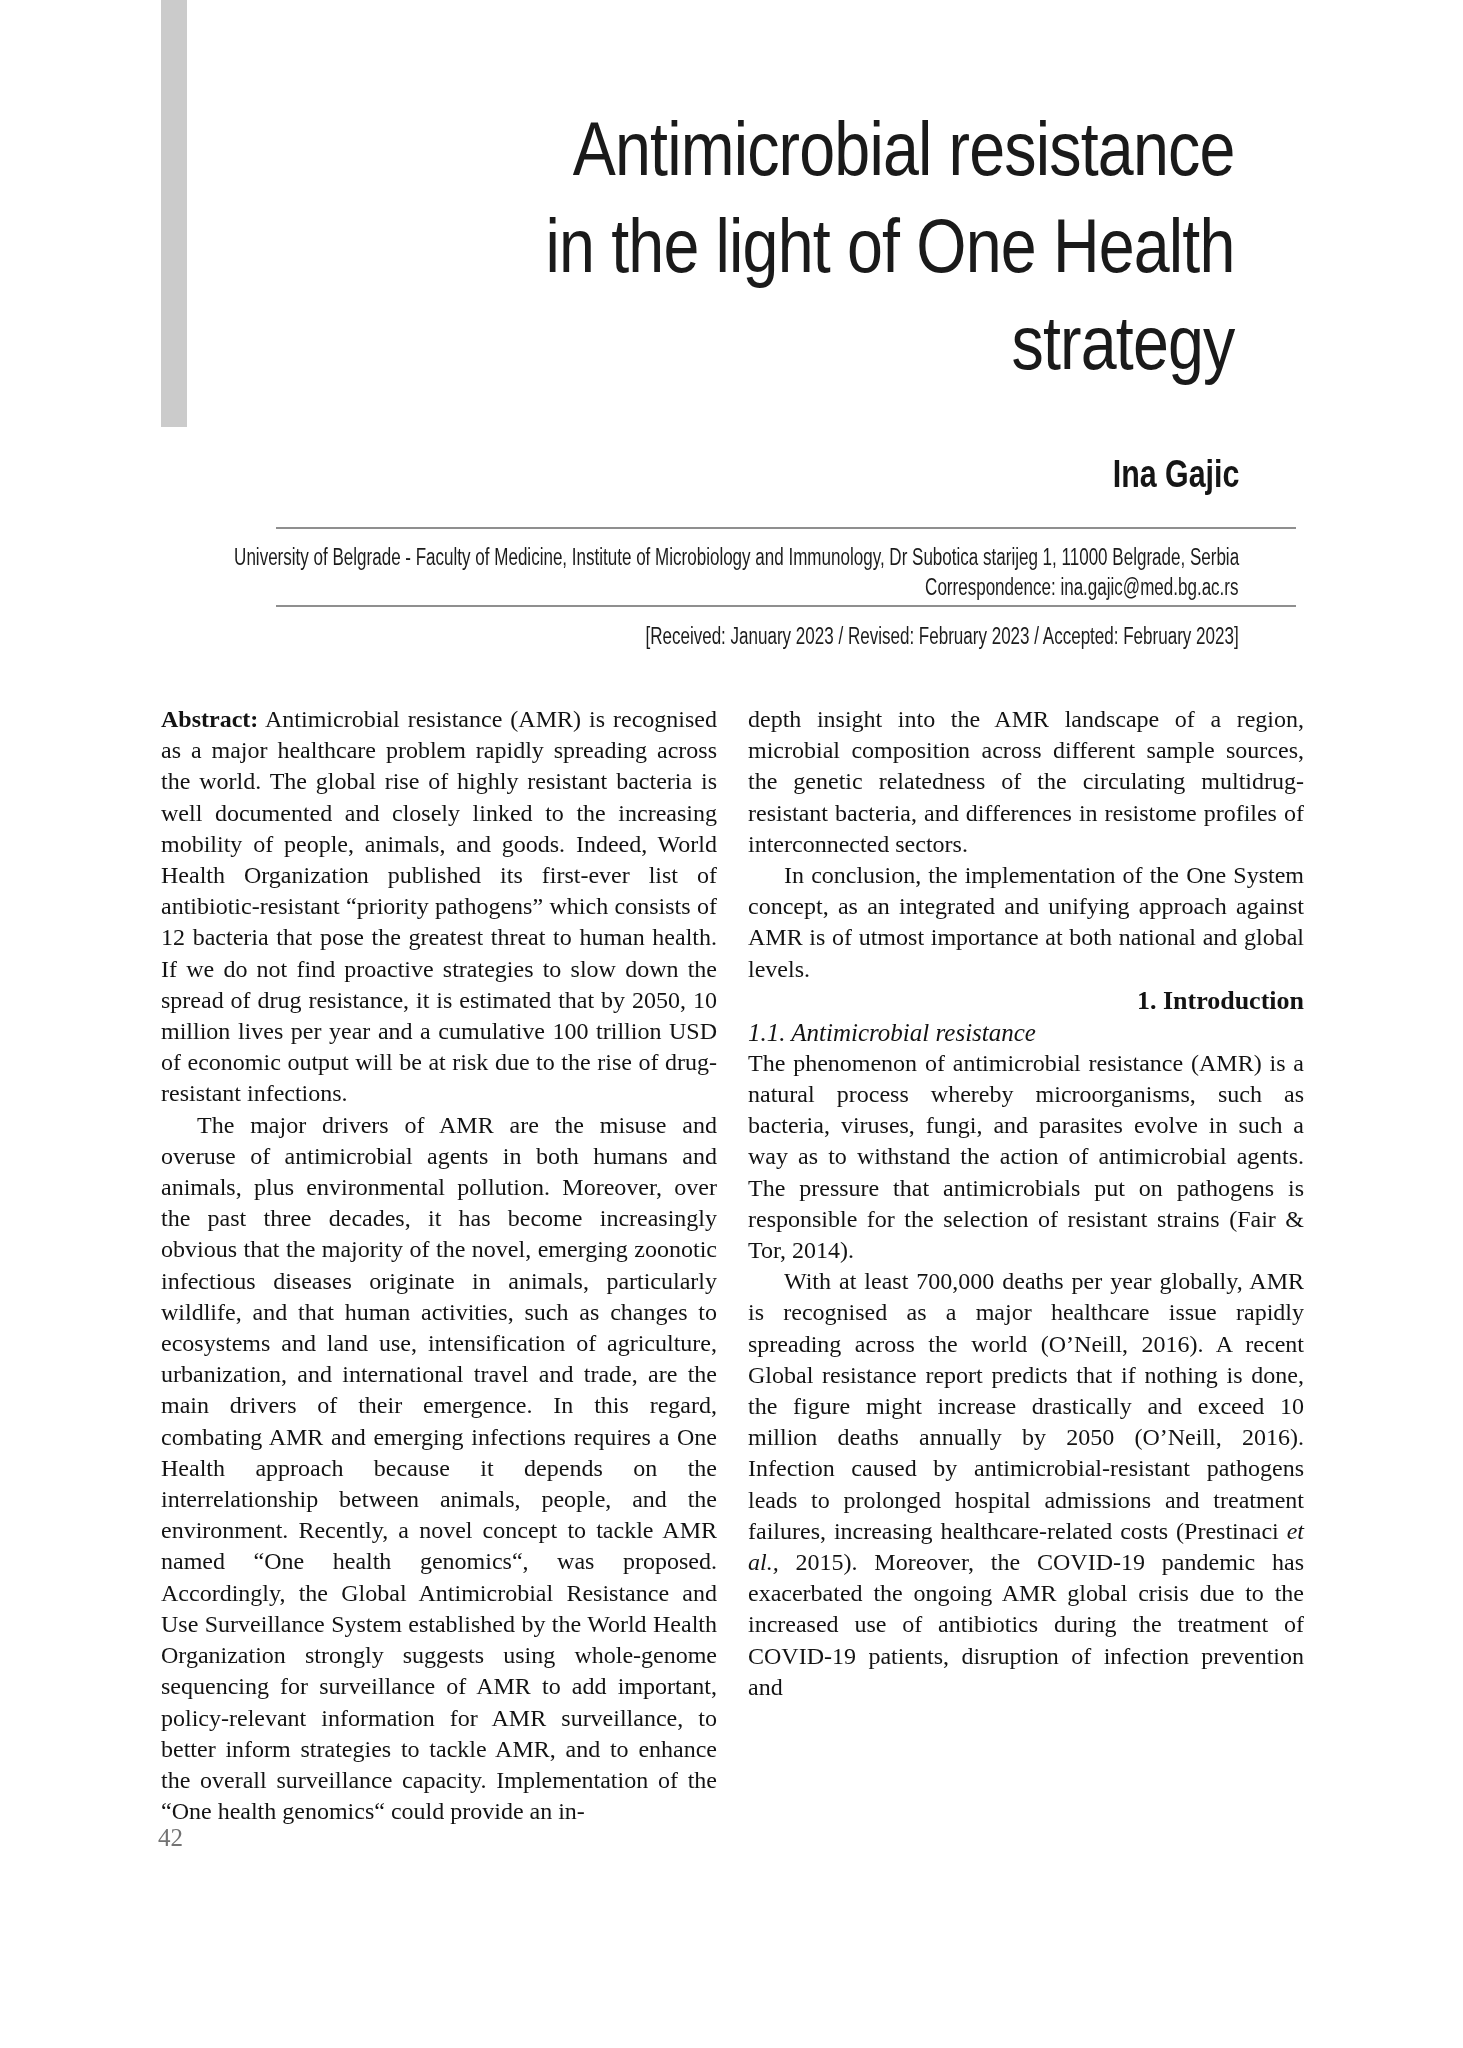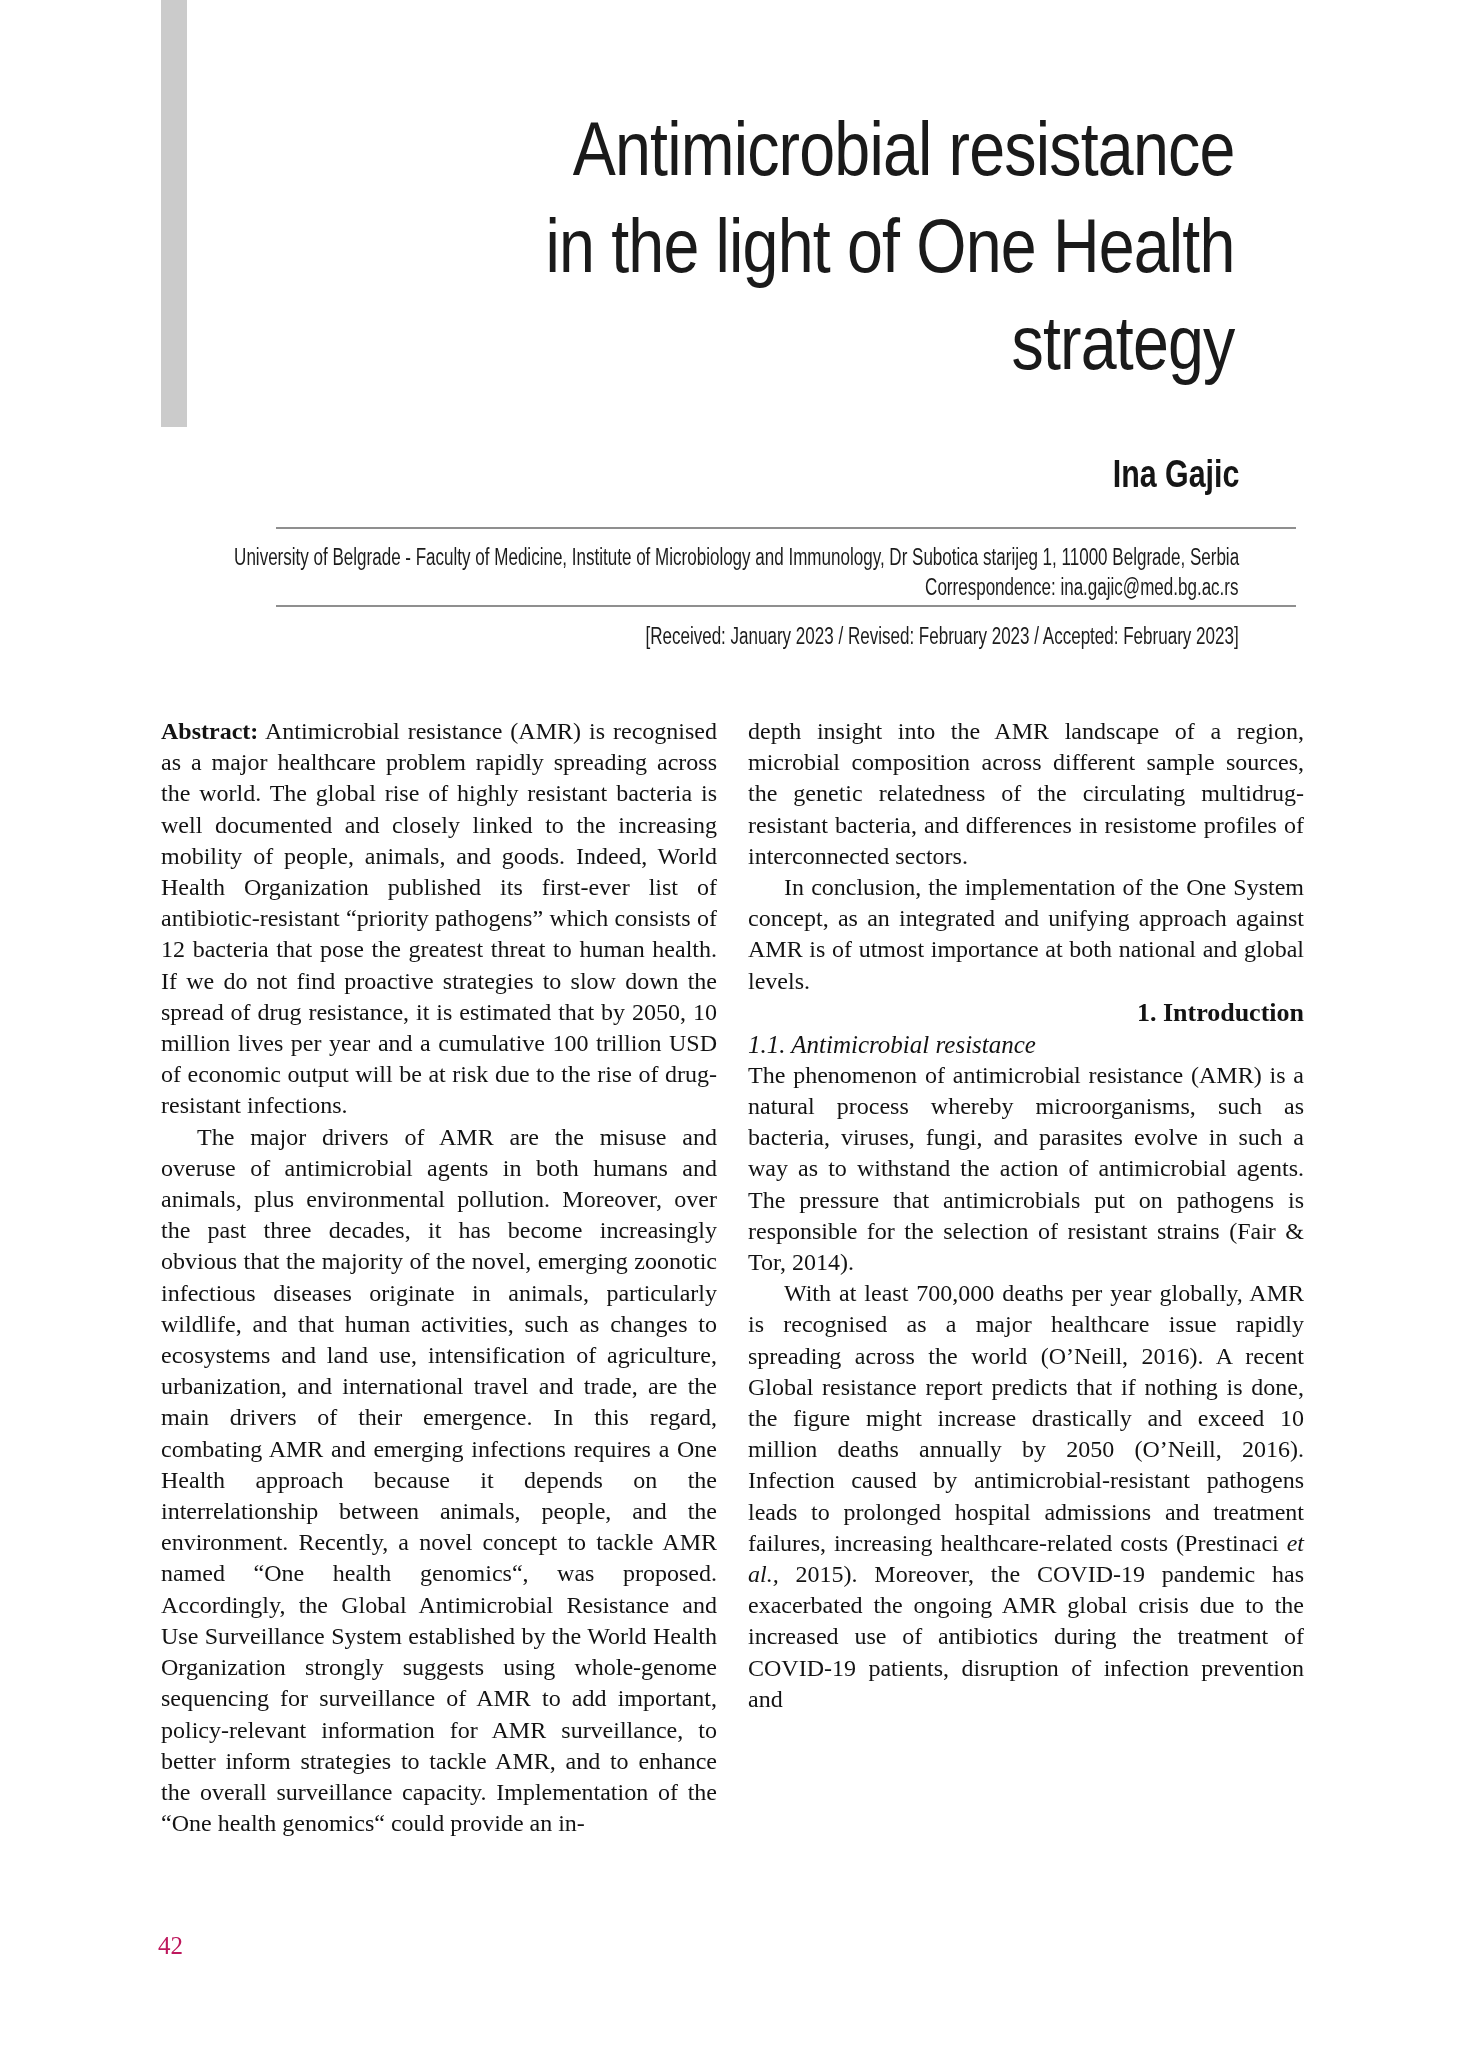--- a/index.html
+++ b/index.html
@@ -50,40 +50,39 @@
     white-space:nowrap;
   }
   .affil-1 { top:543px; }
   .affil-2 { top:573px; }
   .received { top:622px; }
   .col {
     position:absolute; top:704px; width:556px;
     font-size:24px; line-height:31.2px;
     text-align:justify;
     color:#131313;
-    margin-top:12px;
   }
   .col-left  { left:161px; }
   .col-right { left:748px; }
   .col p { margin:0; }
   .indent { text-indent:36px; }
   .keywords { margin-top:46px; }
   .section-heading {
     margin-top:30px;
     font-weight:700; font-size:26px; line-height:32px;
     text-align:right;
   }
   .subsection-heading {
     margin-top:34px;
     font-style:italic; font-size:25px; line-height:31px;
     text-align:left;
   }
   .pagenum {
-    position:absolute; left:158px; top:1932px;
-    font-size:25px; color:#be185d;
+    position:absolute; left:158px; top:1824px;
+    font-size:25px; color:#737373;
   }
   b.inline-label { font-weight:700; }
 </style>
 </head>
 <body>
 
 <div class="page">
 
   <div class="graybar"></div>
 

